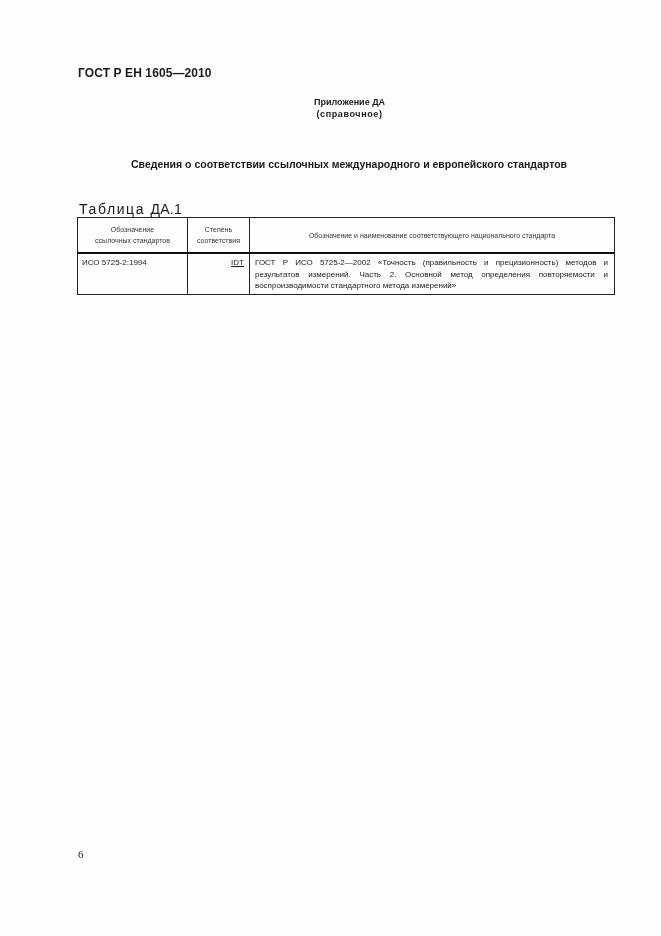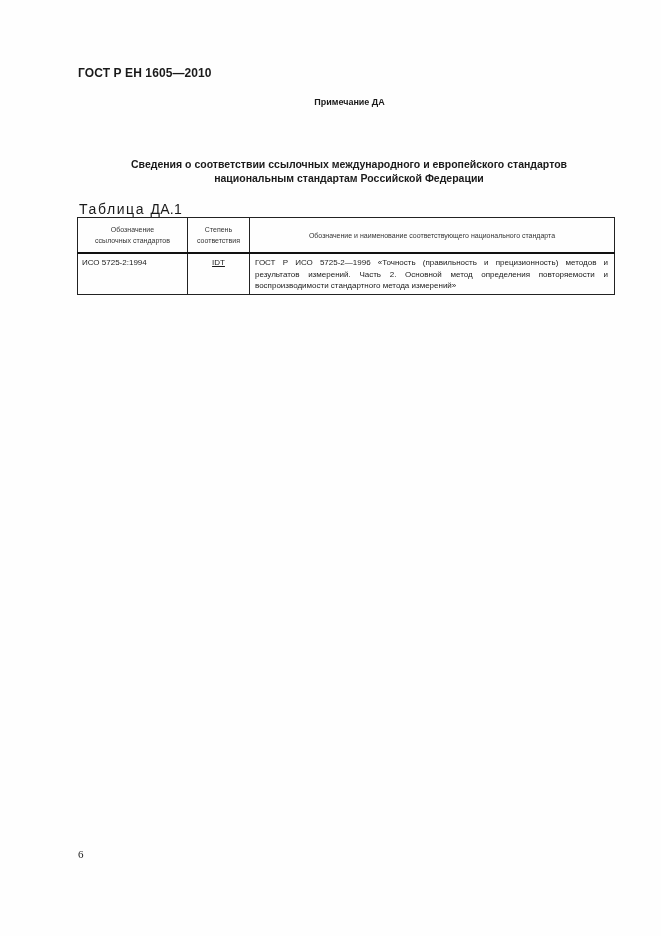--- a/index.html
+++ b/index.html
@@ -79,21 +79,21 @@
     font-size: 7px;
     line-height: 11px;
     color: #333;
     border-bottom: 2px solid #111;
   }
   .c1 { width: 110px; }
   .c2 { width: 62px; }
   .c3 { width: auto; }
   table.std td { padding: 3px 5px 2px 5px; }
   table.std td.std-id { padding-left: 4px; }
-  table.std td.degree { text-align: center; text-decoration: underline; }
+  table.std td.degree { text-align: right; text-decoration: underline; }
   table.std td.national { text-align: justify; padding-right: 6px; }
   tr.row1 td { height: 34px; }
   tr.row2 td { height: 34px; }
   table.std td.note {
     padding: 3px 8px 3px 4px;
     text-align: justify;
   }
   .note-label { letter-spacing: 2.6px; }
   .note-indent { display: inline-block; width: 12px; }
   .page-number {
@@ -105,26 +105,26 @@
   }
 </style>
 </head>
 <body>
 
 <div class="page">
 
   <div class="doc-code">ГОСТ Р ЕН 1605—2010</div>
 
   <div class="appendix">
-    <div>Примечание ДА</div>
+    <div>Приложение ДА</div>
+    <div class="sub">(справочное)</div>
   </div>
 
   <div class="section-title">
     <div>Сведения о соответствии ссылочных международного и европейского стандартов</div>
-    <div>национальным стандартам Российской Федерации</div>
   </div>
 
   <div class="table-caption">
     <span>Таблица</span>
     <span class="num">ДА.1</span>
   </div>
 
   <table class="std">
     <colgroup>
       <col class="c1">
@@ -143,20 +143,20 @@
         </th>
         <th>
           <div>Обозначение и наименование соответствующего национального стандарта</div>
         </th>
       </tr>
     </thead>
     <tbody>
       <tr class="row1">
         <td class="std-id">ИСО 5725-2:1994</td>
         <td class="degree">IDT</td>
-        <td class="national">ГОСТ Р ИСО 5725-2—1996 «Точность (правильность и прецизионность) методов и результатов измерений. Часть 2. Основной метод определения повторяемости и воспроизводимости стандартного метода измерений»</td>
+        <td class="national">ГОСТ Р ИСО 5725-2—2002 «Точность (правильность и прецизионность) методов и результатов измерений. Часть 2. Основной метод определения повторяемости и воспроизводимости стандартного метода измерений»</td>
       </tr>
     </tbody>
   </table>
 
   <div class="page-number">6</div>
 
 </div>
 
 </body></html>

